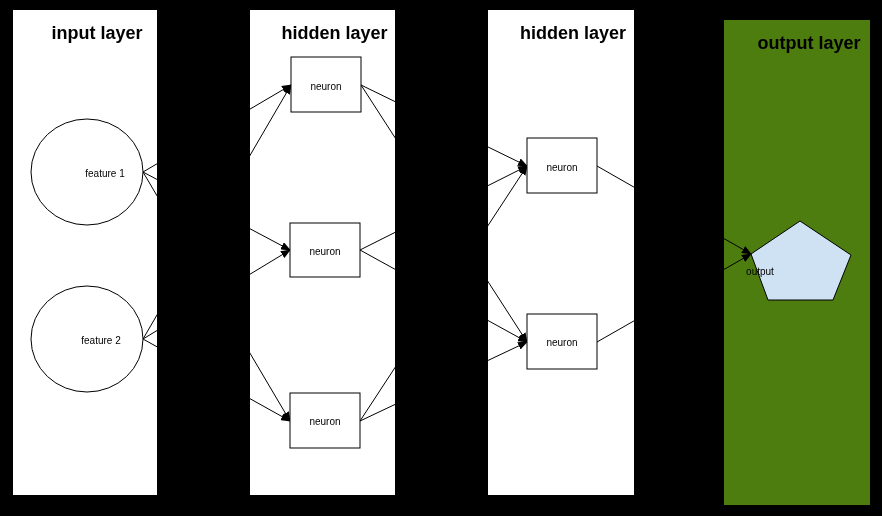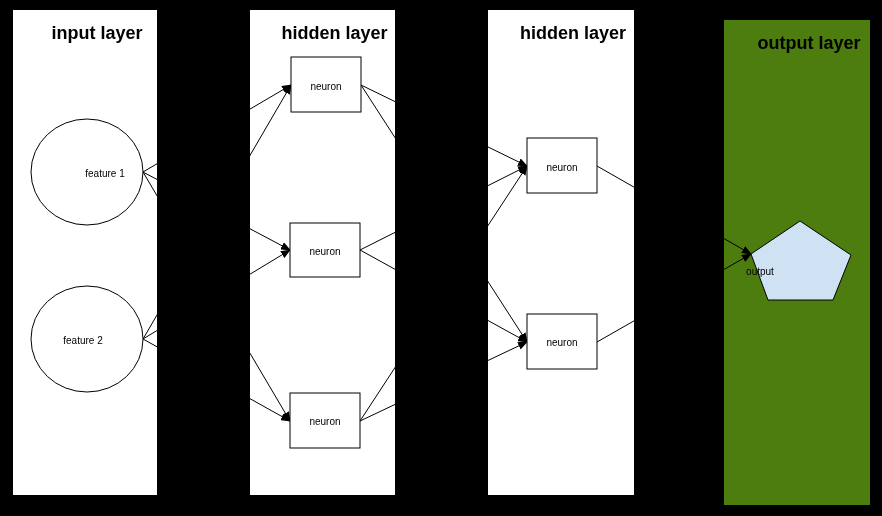--- a/index.html
+++ b/index.html
@@ -106,21 +106,21 @@
     <rect class="node-shape" x="290" y="223" width="70" height="54"></rect>
     <rect class="node-shape" x="290" y="393" width="70" height="55"></rect>
 
     <rect class="node-shape" x="527" y="138" width="70" height="55"></rect>
     <rect class="node-shape" x="527" y="314" width="70" height="55"></rect>
 
     <polygon class="node-shape pentagon" points="800,221 851,255 833,300 768,300 751,254"></polygon>
   </svg>
 
   <div class="node-label" style="left:105px;  top:173px;">feature 1</div>
-  <div class="node-label" style="left:83px;  top:340px;">feature 2</div>
+  <div class="node-label" style="left:101px;  top:340px;">feature 2</div>
 
   <div class="node-label" style="left:326px; top:86px;">neuron</div>
   <div class="node-label" style="left:325px; top:251px;">neuron</div>
   <div class="node-label" style="left:325px; top:421px;">neuron</div>
 
   <div class="node-label" style="left:562px; top:167px;">neuron</div>
   <div class="node-label" style="left:562px; top:342px;">neuron</div>
 
   <div class="node-label" style="left:760px; top:271px;">output</div>
 

